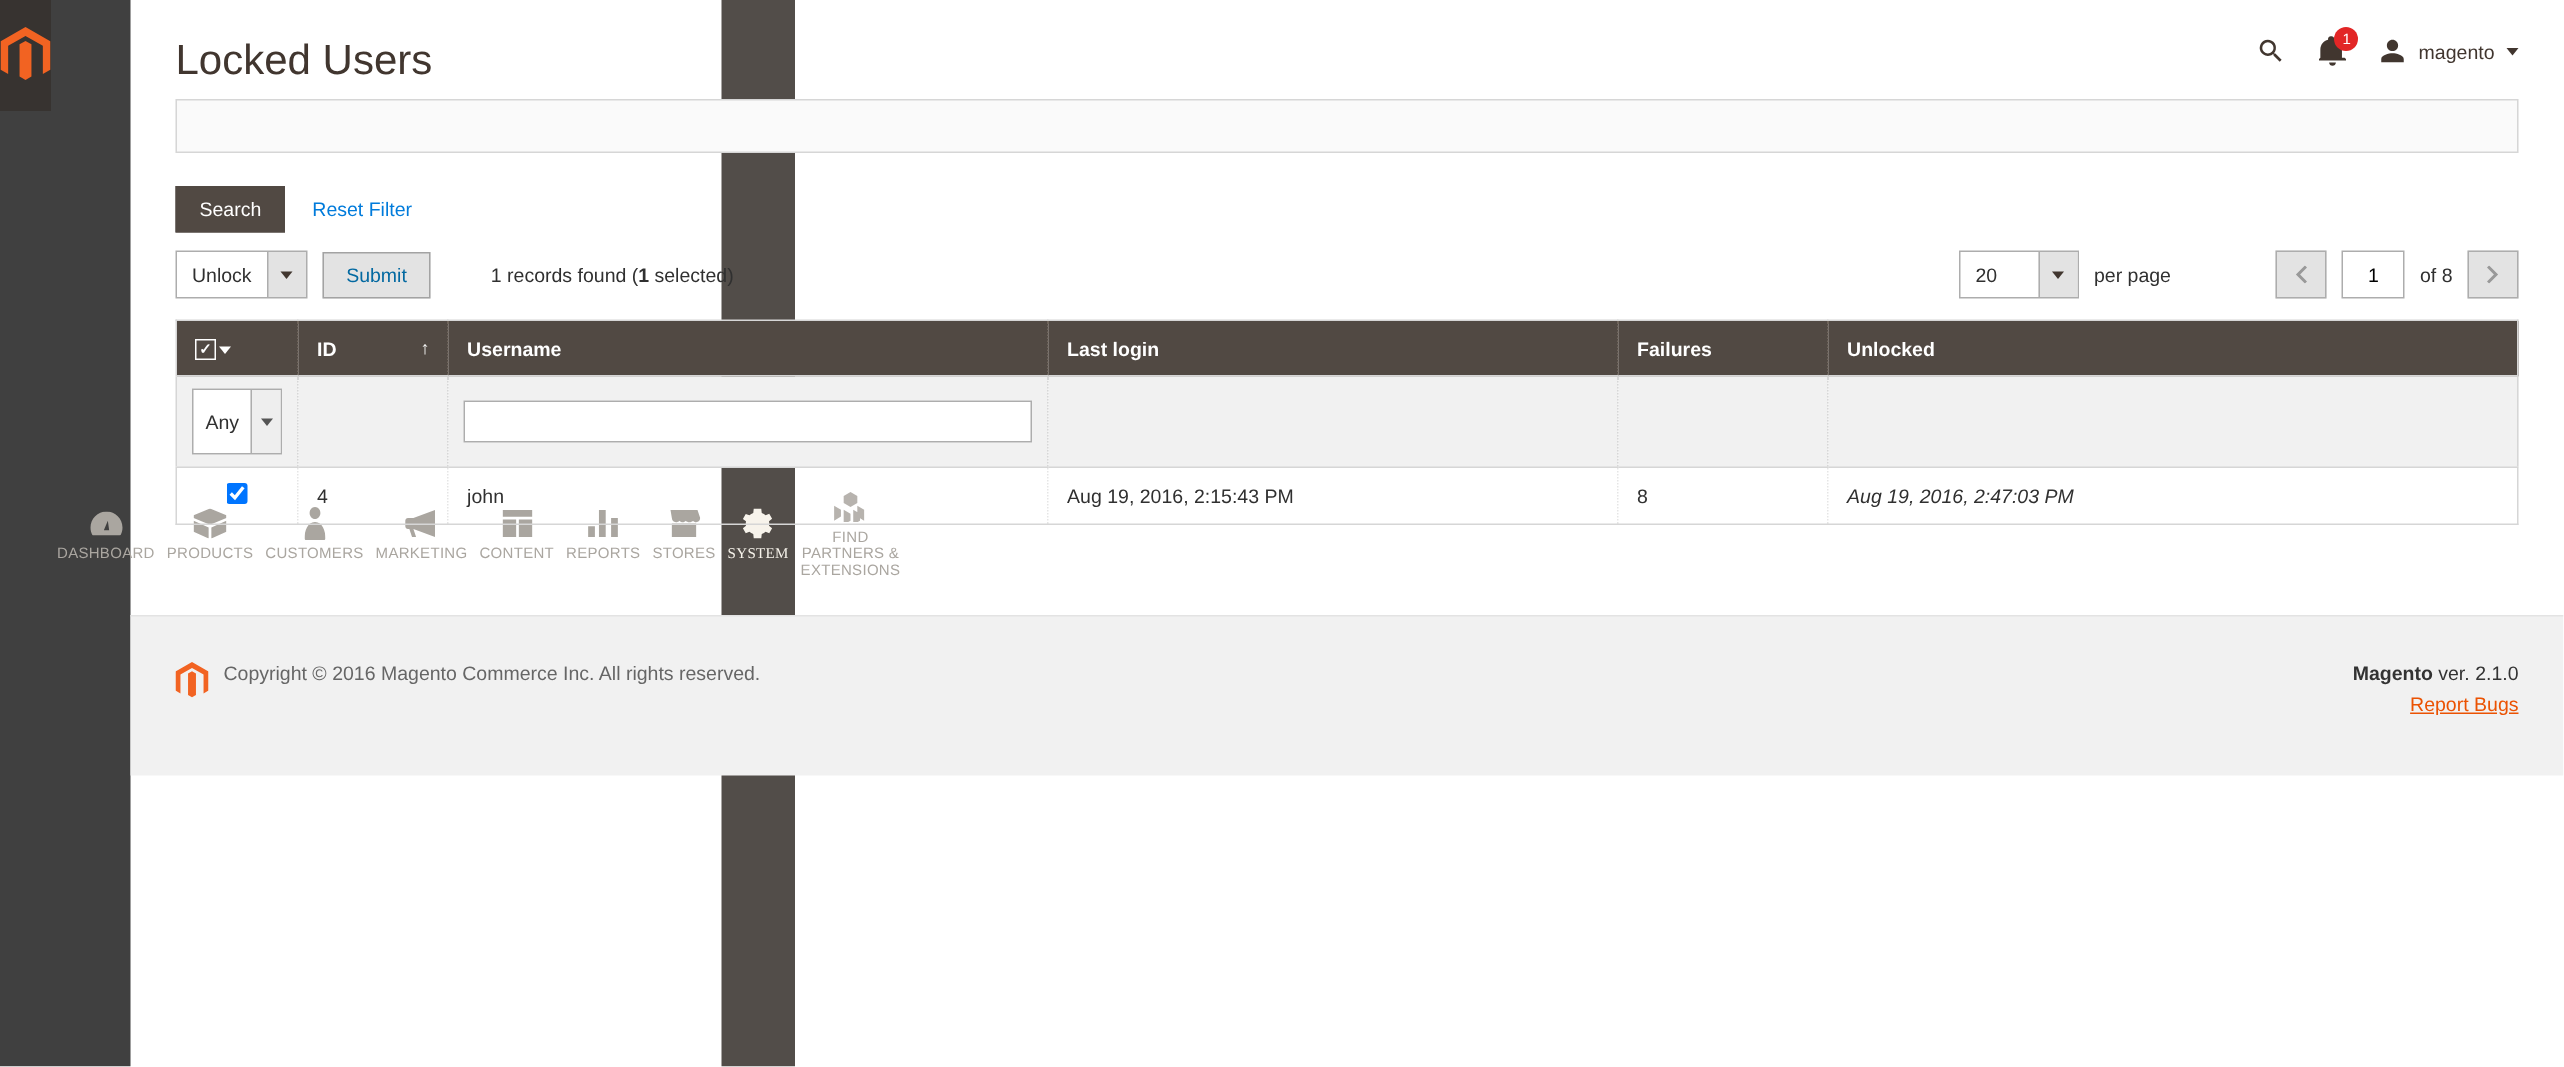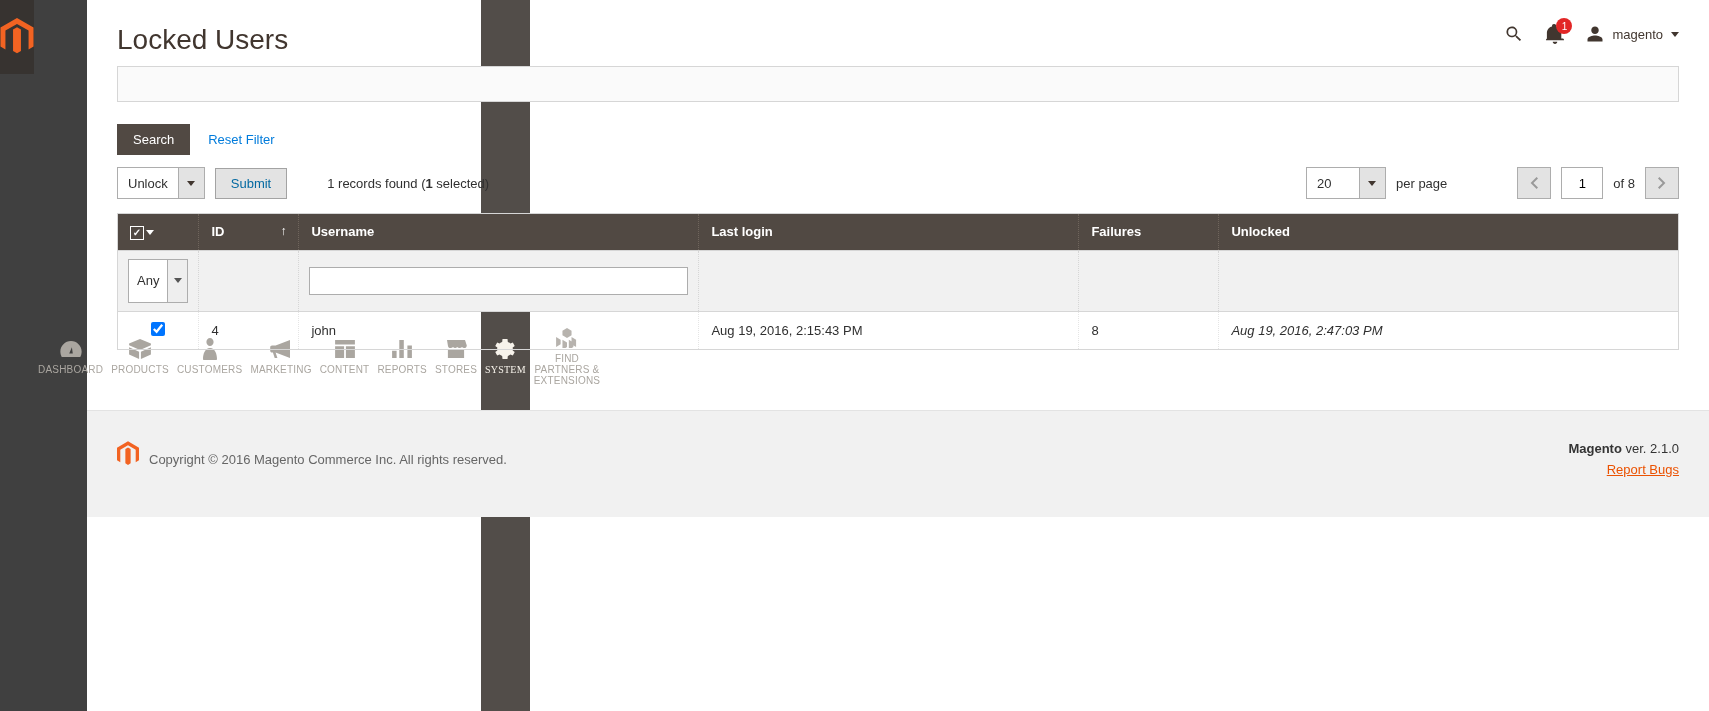--- a/index.html
+++ b/index.html
@@ -272,21 +272,21 @@
   .footer {
     margin-top: 60px;
     background: #f1f1f1;
     border-top: 1px solid #e3e3e3;
     padding: 30px 30px 40px;
     display: flex;
     align-items: flex-start;
   }
   .footer .copy {
     display: flex;
-    align-items: flex-end;
+    align-items: flex-start;
     gap: 10px;
     color: #666;
     flex: 1;
   }
   .footer .right {
     text-align: right;
     color: #333;
   }
   .footer .right .bugs {
     display:block;

